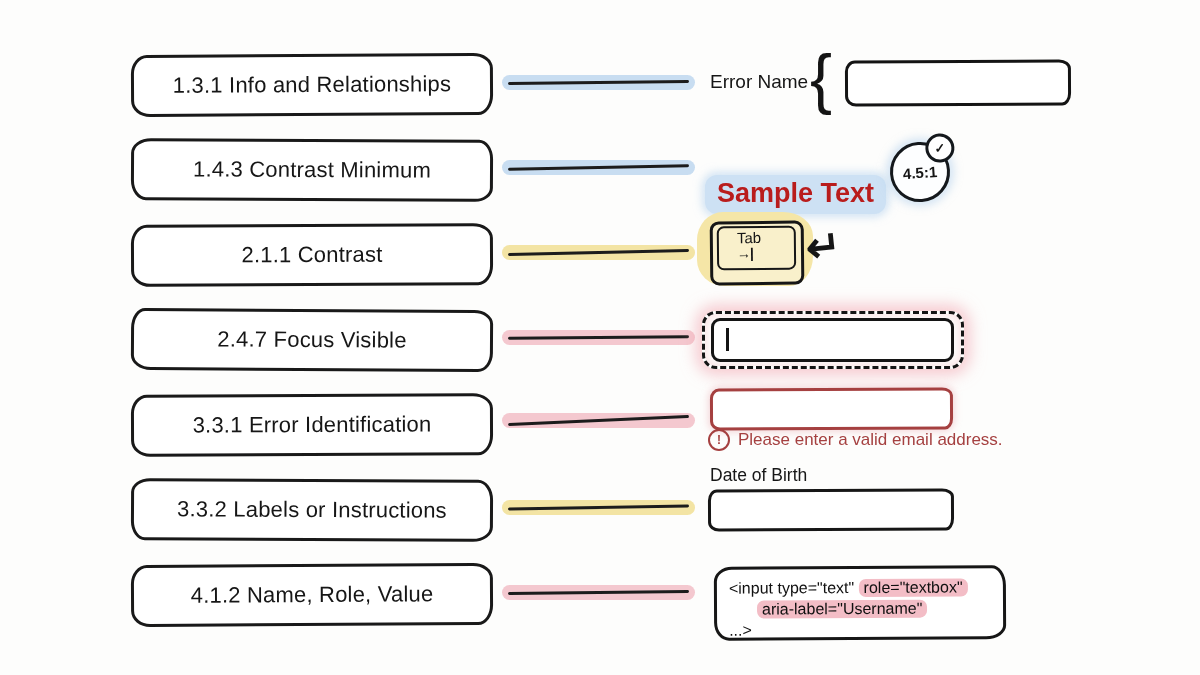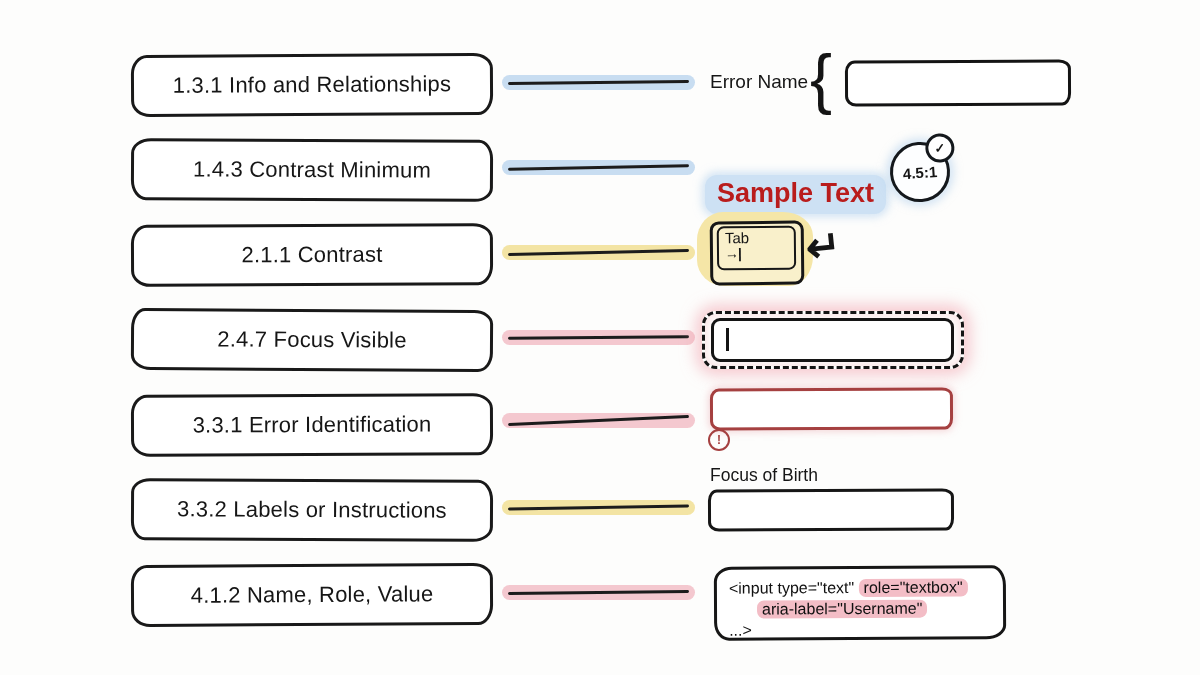--- a/index.html
+++ b/index.html
@@ -46,21 +46,21 @@
   .ratio-check{position:absolute;top:-10px;right:-9px;width:23px;height:23px;border-radius:50%;
                border:3px solid #14181c;background:#fff;display:flex;align-items:center;justify-content:center;
                font-size:13px;font-weight:700;}
 
   
   .key-blob{position:absolute;left:697px;top:212px;width:116px;height:74px;
             border-radius:26px 30px 24px 28px/28px 24px 30px 26px;}
   .keycap{position:absolute;left:710px;top:221px;width:88px;height:58px;background:#f9f0cb;
           border:3px solid #161616;border-radius:9px;transform:rotate(-.6deg);}
   .keycap .keytop{position:absolute;left:4px;top:2px;right:5px;bottom:12px;border:2.5px solid #161616;
-          border-radius:7px;background:#f9f0cb;padding:2px 0 0 6px;box-sizing:border-box;}
+          border-radius:7px;background:#f9f0cb;padding:2px 0 0 18px;box-sizing:border-box;}
   .keytop .klabel{font-size:15px;line-height:16px;}
   .keytop .ksym{font-size:14px;font-weight:700;line-height:15px;letter-spacing:-1px;}
   .return-arrow{position:absolute;left:806px;top:222px;font-size:42px;font-weight:600;color:#161616;
                 transform:rotate(-6deg);}
 
   
   .focus-dashed{position:absolute;left:702px;top:311px;width:256px;height:52px;
                 border:3.5px dashed #141414;border-radius:14px;
                 box-shadow:0 0 15px 6px rgba(242,166,177,.6), inset 0 0 9px 2px rgba(242,166,177,.3);}
   .focus-input{position:absolute;left:711px;top:318px;width:237px;height:38px;background:#fff;
@@ -160,23 +160,24 @@
   <div class="return-arrow">↵</div>
 
   <div class="focus-dashed"></div>
   <div class="focus-input">
     <div class="caret"></div>
   </div>
 
   <div class="error-input"></div>
   <div class="error-msg">
     <span class="error-icon">!</span>
+    <span>Please enter a valid email address.</span>
   </div>
 
-  <div class="dob-label">Focus of Birth</div>
+  <div class="dob-label">Date of Birth</div>
   <div class="dob-input"></div>
 
   <div class="code-box">
     <div><span>&lt;input type="text" </span><span class="code-hl" style="background-color: rgb(243, 189, 198);">role="textbox"</span></div>
     <div class="indent"><span class="code-hl" style="background-color: rgb(243, 189, 198);">aria-label="Username"</span></div>
     <div>...&gt;</div>
   </div>
 
 </div>
 

